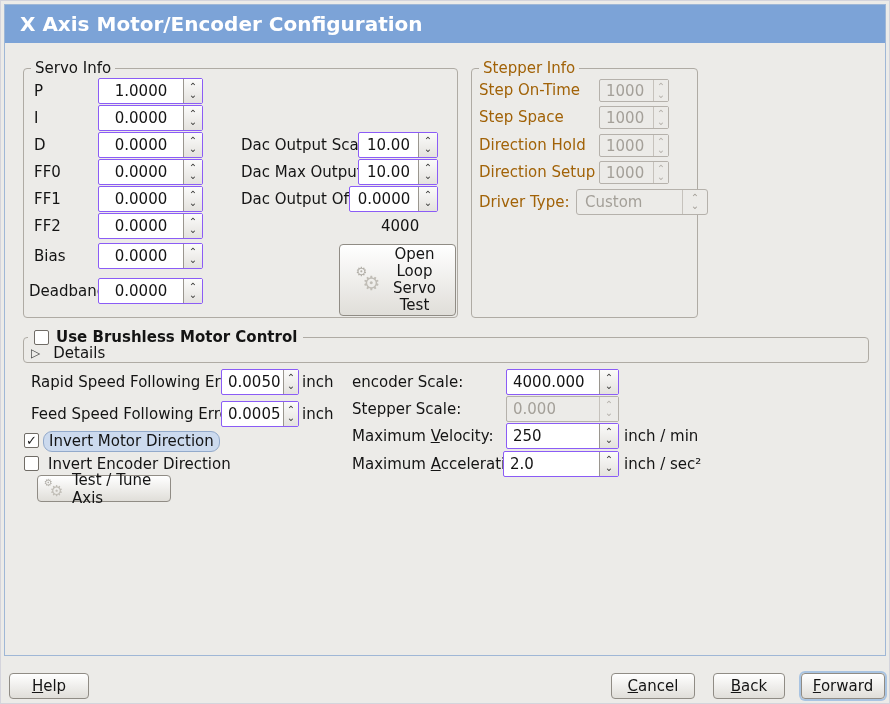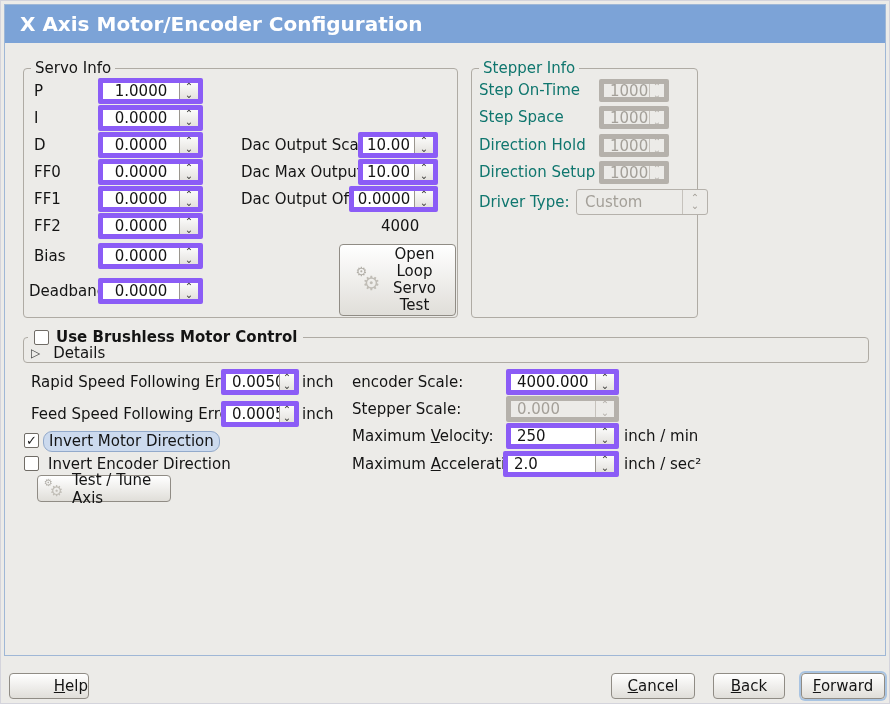--- a/index.html
+++ b/index.html
@@ -6,22 +6,22 @@
   #win{position:relative;width:890px;height:704px;background:#ECEBE8;
        font-family:"DejaVu Sans","Liberation Sans",sans-serif;font-size:15px;color:#141414;
        border:1px solid #D4D4DC;box-sizing:border-box;overflow:hidden;}
   .abs{position:absolute;box-sizing:border-box;}
   .panel{left:3px;top:3px;width:882px;height:652px;border:1px solid #9FB7D6;pointer-events:none;}
   .titlebar{left:4px;top:4px;width:880px;height:38px;background:#7CA3D7;color:#FFFFFF;
             font-weight:bold;font-size:20px;line-height:38px;padding-left:15px;}
   .group{border:1px solid #AFABA4;border-radius:4px;}
   .legend{background:#ECEBE8;padding:0 4px;line-height:16px;height:16px;}
   .lbl{white-space:nowrap;}
-  .dis-t{color:#0f766e;}
-  .spin{display:flex;background:#FFFFFF;border:5px solid #8b5cf6;border-radius:2px;}
+  .dis-t{color:#a16207;}
+  .spin{display:flex;background:#FFFFFF;border:1px solid #8b5cf6;border-radius:2px;}
   .spin .val{flex:1;display:flex;align-items:center;justify-content:center;overflow:hidden;white-space:nowrap;}
   .spin .val.left{justify-content:flex-start;padding-left:6px;}
   .spin .arr{width:18px;border-left:1px solid #9A968F;display:flex;flex-direction:column;
              align-items:center;justify-content:center;color:#3A3A38;
              background:linear-gradient(#FBFBFA,#E4E2DE);}
   .spin .arr.narrow{width:14px;}
   .spin .arr span{font-size:10px;line-height:8px;height:8px;display:block;}
   .spin.dis{background:#ECEBE8;border-color:#B5B1AB;}
   .spin.dis .val{color:#A4A099;}
   .spin.dis .arr{color:#B5B1AB;background:#ECEBE8;border-left-color:#C6C2BC;}
@@ -290,21 +290,21 @@
   <div class="abs lbl" style="left:351px;top:450px;line-height:26px;"><span>Maximum </span><u>A</u><span>cceleration:</span></div>
   <div class="abs spin" style="left:502px;top:450px;width:116px;height:26px;">
     <span class="val left">2.0</span>
     <span class="arr">
         <span>⌃</span>
         <span>⌄</span>
       </span>
   </div>
   <div class="abs lbl" style="left:623px;top:450px;line-height:26px;">inch / sec²</div>
 
-  <div class="abs btn" style="left:8px;top:672px;width:80px;height:26px;justify-content:flex-end;">
+  <div class="abs btn" style="left:8px;top:672px;width:80px;height:26px;">
     <span><u>H</u><span>elp</span></span>
   </div>
   <div class="abs btn" style="left:610px;top:672px;width:84px;height:26px;">
     <span><u>C</u><span>ancel</span></span>
   </div>
   <div class="abs btn" style="left:712px;top:672px;width:72px;height:26px;">
     <span><u>B</u><span>ack</span></span>
   </div>
   <div class="abs btn focus" style="left:800px;top:672px;width:84px;height:26px;">
     <span><u>F</u><span>orward</span></span>

